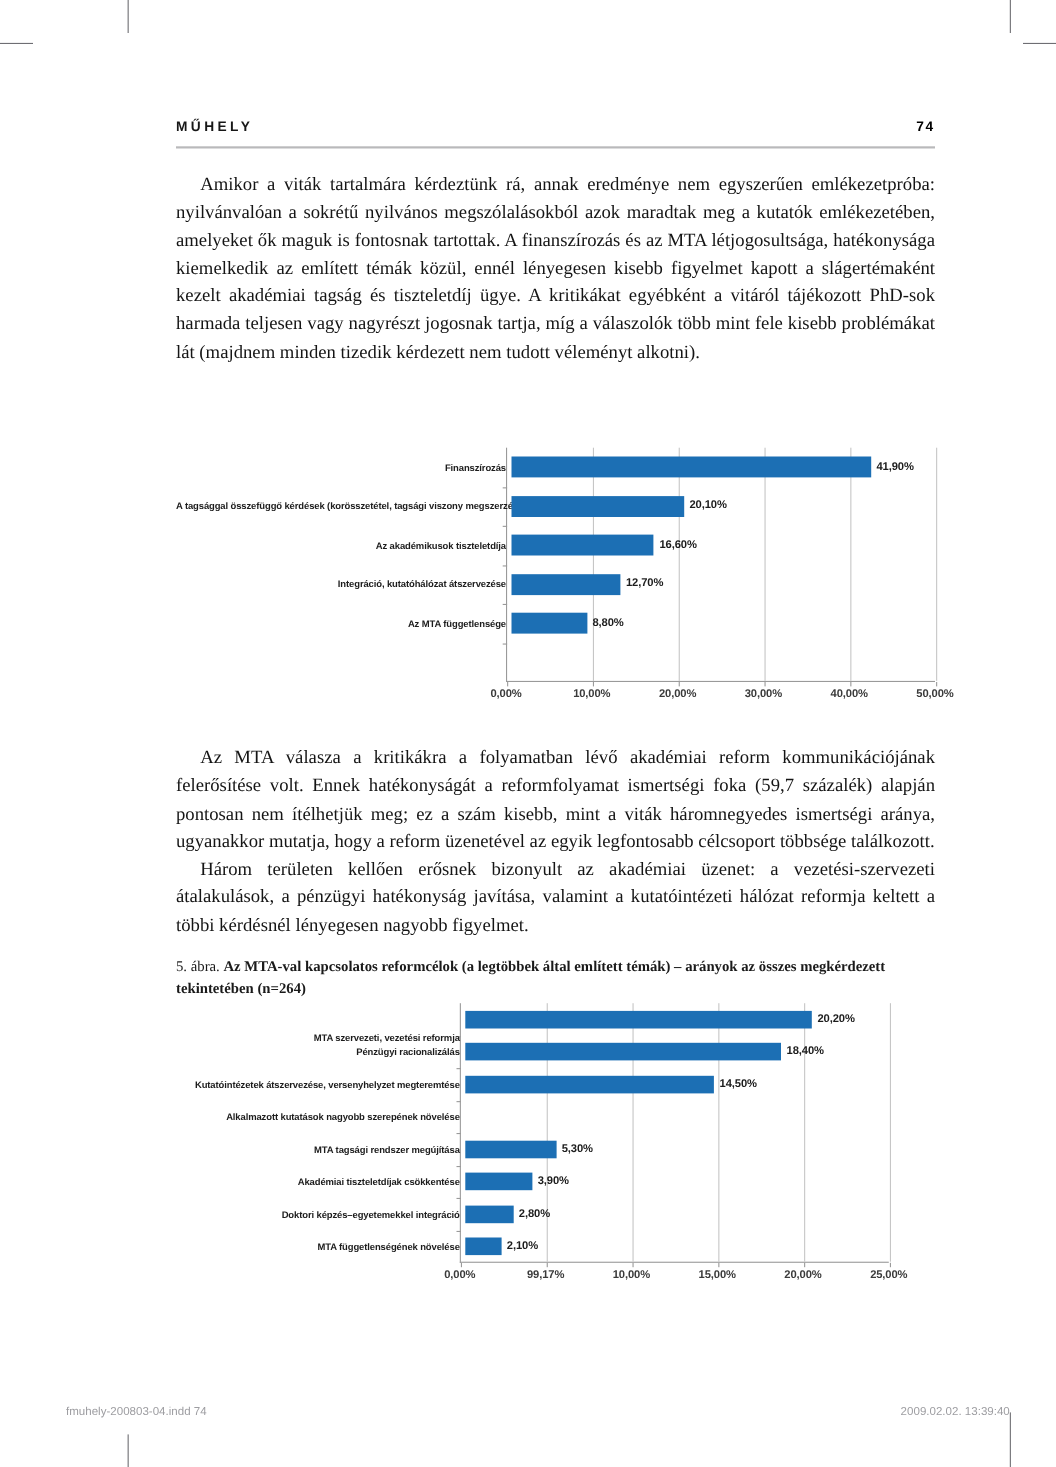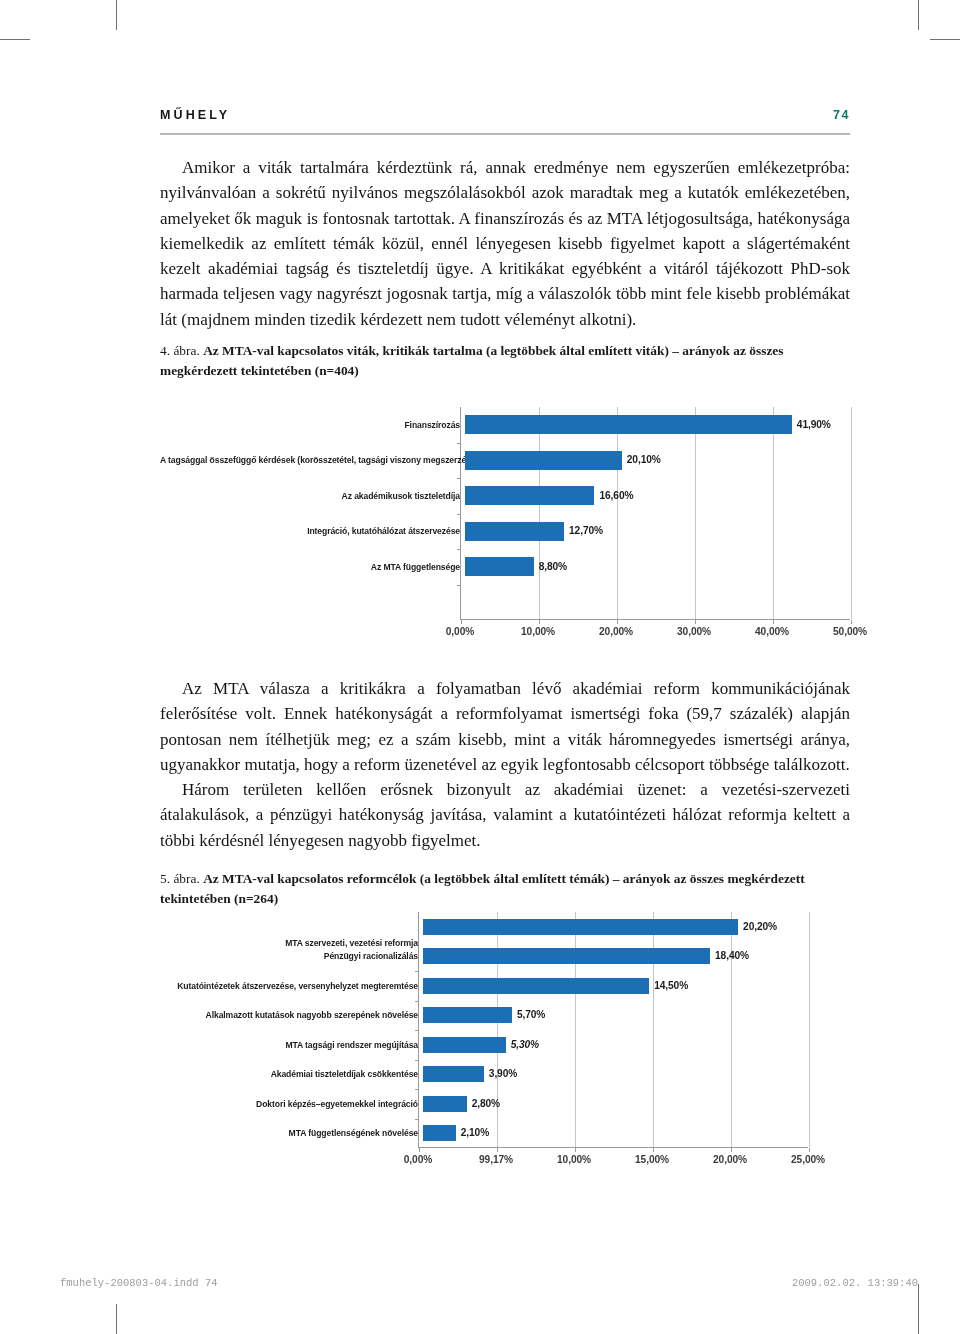--- a/index.html
+++ b/index.html
@@ -49,21 +49,21 @@
     font-size: 12.5px;
     font-weight: 700;
     letter-spacing: 3.1px;
     color: #171717;
   }
   .runhead-folio {
     font-family: "Liberation Sans", sans-serif;
     font-size: 12.5px;
     font-weight: 700;
     letter-spacing: 1.6px;
-    color: #0f766e;
+    color: #000000;
   }
   .runhead-rule {
     position: absolute;
     left: 0;
     top: 133px;
     width: 690px;
     height: 1.5px;
     background: #b9b9bb;
   }
 
@@ -189,21 +189,21 @@
   }
 
   
   .footer {
     position: absolute;
     left: 60px;
     top: 1277px;
     width: 858px;
     display: flex;
     justify-content: space-between;
-    font-family: Liberation Mono, monospace;
+    font-family: Liberation Sans, sans-serif;
     font-size: 10.5px;
     color: #9d9da1;
   }
 </style>
 </head>
 <body>
 
 <div class="cropmark cm-tl-v"></div>
 <div class="cropmark cm-tl-h"></div>
 <div class="cropmark cm-tr-v"></div>
@@ -216,24 +216,20 @@
   <div class="runhead">
     <span class="runhead-title">MŰHELY</span>
     <span class="runhead-folio">74</span>
   </div>
   <div class="runhead-rule"></div>
 
   <div class="bodytext" id="para-1">
     <p class="indent">Amikor a viták tartalmára kérdeztünk rá, annak eredménye nem egyszerűen emlékezetpróba: nyilvánvalóan a sokrétű nyilvános megszólalásokból azok maradtak meg a kutatók emlékezetében, amelyeket ők maguk is fontosnak tartottak. A finanszírozás és az MTA létjogosultsága, hatékonysága kiemelkedik az említett témák közül, ennél lényegesen kisebb figyelmet kapott a slágertémaként kezelt akadémiai tagság és tiszteletdíj ügye. A kritikákat egyébként a vitáról tájékozott PhD-sok harmada teljesen vagy nagyrészt jogosnak tartja, míg a válaszolók több mint fele kisebb problémákat lát (majdnem minden tizedik kérdezett nem tudott véleményt alkotni).</p>
   </div>
 
-  <div class="figcaption" id="cap-4">
-    <span class="lead">4. ábra.</span>
-    <span class="bold">Az MTA-val kapcsolatos viták, kritikák tartalma (a legtöbbek által említett viták) – arányok az összes megkérdezett tekintetében (n=404)</span>
-  </div>
 
   <div class="chart" id="chart-4">
     <div class="chart-rows" style="height: 213px;">
         <div class="plot-frame" style="left: 300px; width: 390px; height: 213px;">
           <div class="gridline" style="left: 78px;"></div>
           <div class="gridline" style="left: 156px;"></div>
           <div class="gridline" style="left: 234px;"></div>
           <div class="gridline" style="left: 312px;"></div>
           <div class="gridline" style="left: 390px;"></div>
           <div class="cat-tick" style="top: 35.5px;"></div>
@@ -342,30 +338,26 @@
         </div>
         <div class="chart-row" style="height: 29.5px;">
           <div class="cat-label" style="width: 258px;">Kutatóintézetek átszervezése, versenyhelyzet megteremtése</div>
           <div class="bar-area" style="width: 390px; flex: 0 0 390px;">
             <div class="bar" style="width: 226.2px; height: 16px; top: 6.75px; background: rgb(28, 111, 180);"></div>
             <div class="bar-value" style="left: 231.2px; top: 8.75px;">14,50%</div>
           </div>
         </div>
         <div class="chart-row" style="height: 29.5px;">
           <div class="cat-label" style="width: 258px;">Alkalmazott kutatások nagyobb szerepének növelése</div>
-          <div class="bar-area" style="width: 390px; flex: 0 0 390px;">
-            <div class="bar" style="width: 88.92px; height: 16px; top: 6.75px; background: rgb(28, 111, 180);"></div>
-            <div class="bar-value" style="left: 93.92px; top: 8.75px;">5,70%</div>
-          </div>
         </div>
         <div class="chart-row" style="height: 29.5px;">
           <div class="cat-label" style="width: 258px;">MTA tagsági rendszer megújítása</div>
           <div class="bar-area" style="width: 390px; flex: 0 0 390px;">
             <div class="bar" style="width: 82.68px; height: 16px; top: 6.75px; background: rgb(28, 111, 180);"></div>
-            <div class="bar-value" style="left: 87.68px; top: 8.75px; font-style: italic;">5,30%</div>
+            <div class="bar-value" style="left: 87.68px; top: 8.75px;">5,30%</div>
           </div>
         </div>
         <div class="chart-row" style="height: 29.5px;">
           <div class="cat-label" style="width: 258px;">Akadémiai tiszteletdíjak csökkentése</div>
           <div class="bar-area" style="width: 390px; flex: 0 0 390px;">
             <div class="bar" style="width: 60.84px; height: 16px; top: 6.75px; background: rgb(28, 111, 180);"></div>
             <div class="bar-value" style="left: 65.84px; top: 8.75px;">3,90%</div>
           </div>
         </div>
         <div class="chart-row" style="height: 29.5px; align-items: center;">

